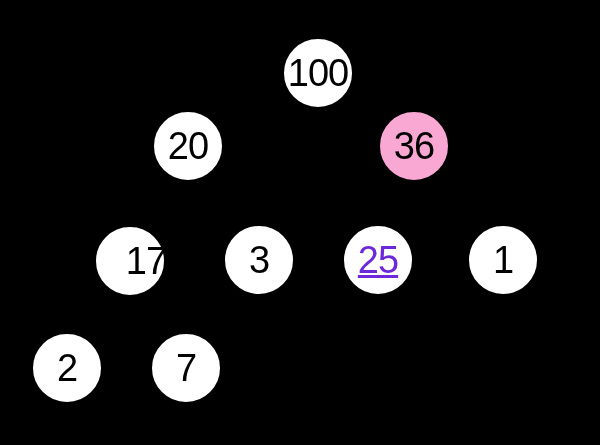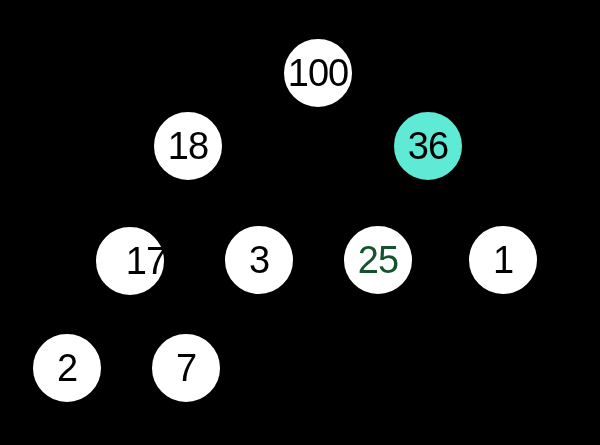--- a/index.html
+++ b/index.html
@@ -37,33 +37,33 @@
   }
 </style>
 </head>
 <body>
 
 <div class="canvas" id="tree-canvas" style="background: rgb(0, 0, 0);">
     <div class="node" style="left: 318px; top: 73px; background: rgb(255, 255, 255); border-color: rgb(0, 0, 0); text-align: right;">
       <span class="node-label" style="color: rgb(0, 0, 0);">100</span>
     </div>
     <div class="node" style="left: 188px; top: 146px; background: rgb(255, 255, 255); border-color: rgb(0, 0, 0);">
-      <span class="node-label" style="color: rgb(0, 0, 0);">18</span>
+      <span class="node-label" style="color: rgb(0, 0, 0);">20</span>
     </div>
-    <div class="node" style="left: 428px; top: 146px; background: #5eead4; border-color: rgb(0, 0, 0);">
+    <div class="node" style="left: 414px; top: 146px; background: #f9a8d4; border-color: rgb(0, 0, 0);">
       <span class="node-label" style="color: rgb(0, 0, 0);">36</span>
     </div>
     <div class="node" style="left: 130px; top: 261px; background: rgb(255, 255, 255); border-color: rgb(0, 0, 0);">
       <span class="node-label" style="color: rgb(0, 0, 0); margin-left: 32px;">17</span>
     </div>
     <div class="node" style="left: 259px; top: 260px; background: rgb(255, 255, 255); border-color: rgb(0, 0, 0);">
       <span class="node-label" style="color: rgb(0, 0, 0);">3</span>
     </div>
     <div class="node" style="left: 378px; top: 260px; background: rgb(255, 255, 255); border-color: rgb(0, 0, 0);">
-      <span class="node-label" style="color: #14532d;">25</span>
+      <span class="node-label" style="color: #6d28d9; text-decoration: underline;">25</span>
     </div>
     <div class="node" style="left: 503px; top: 260px; background: rgb(255, 255, 255); border-color: rgb(0, 0, 0);">
       <span class="node-label" style="color: rgb(0, 0, 0);">1</span>
     </div>
     <div class="node" style="left: 67px; top: 368px; background: rgb(255, 255, 255); border-color: rgb(0, 0, 0);">
       <span class="node-label" style="color: rgb(0, 0, 0);">2</span>
     </div>
     <div class="node" style="left: 186px; top: 368px; background: rgb(255, 255, 255); border-color: rgb(0, 0, 0);">
       <span class="node-label" style="color: rgb(0, 0, 0);">7</span>
     </div>

